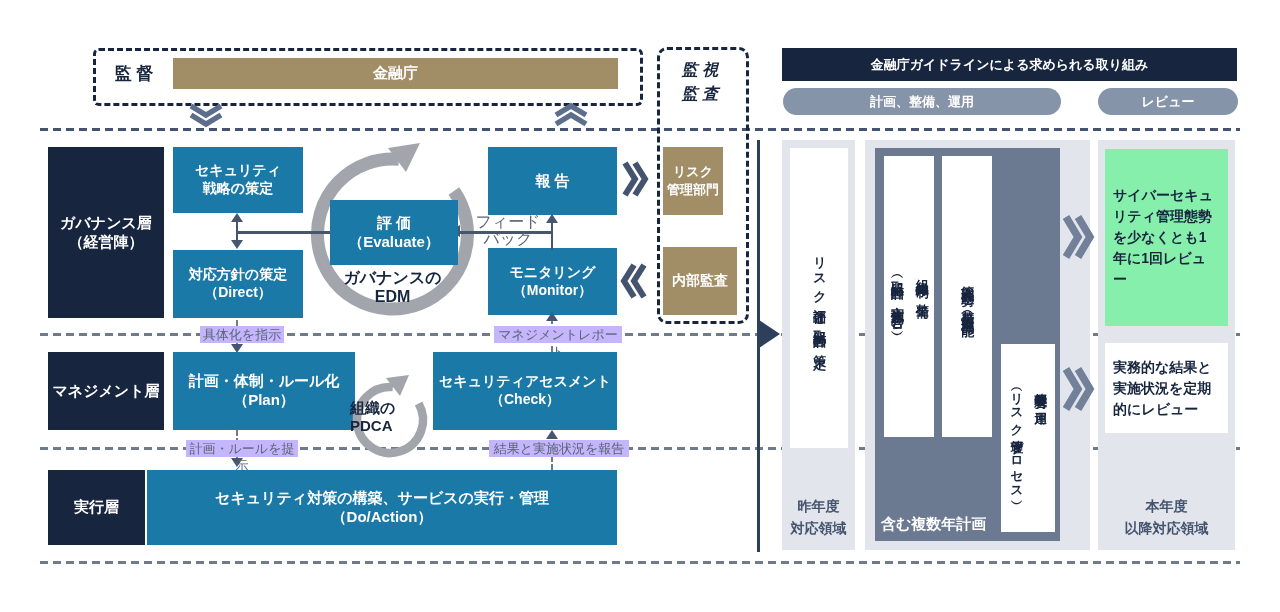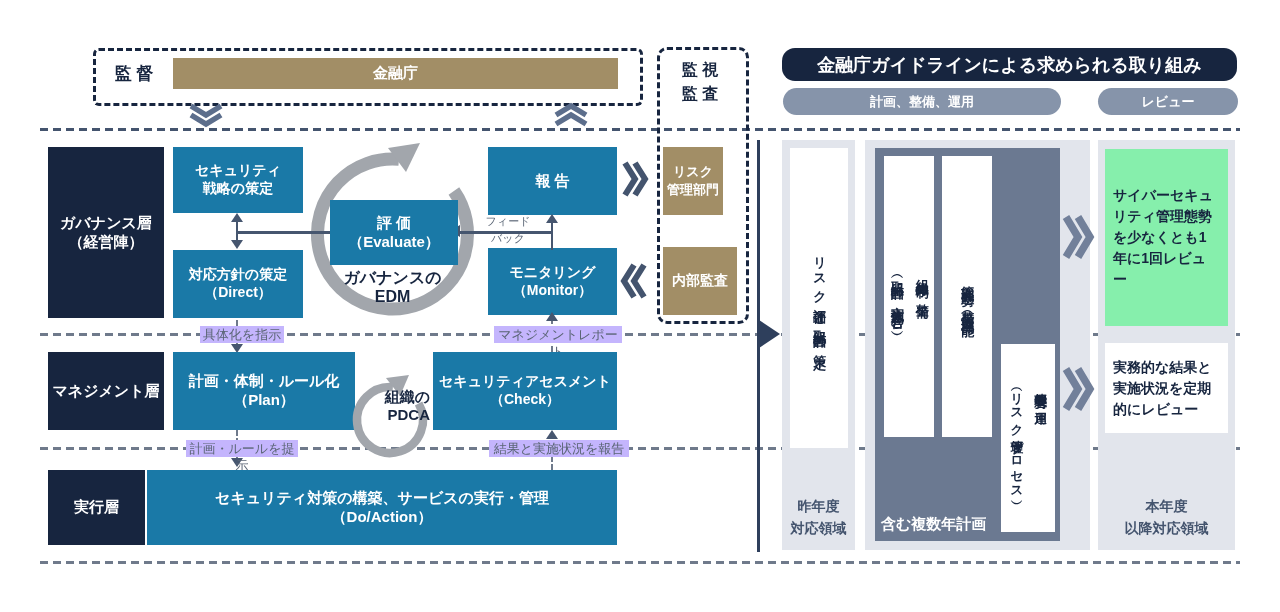--- a/index.html
+++ b/index.html
@@ -60,21 +60,21 @@
       </svg>
   </span>
   <span class="abs chev-steel" style="left:553px;top:104px;z-index:2;">
     <svg width="36" height="22" viewBox="0 0 36 22" style="transform:scaleY(-1);">
         <path d="M3 2 L18 11 L33 2" fill="none" stroke="currentColor" stroke-width="5.5"></path>
         <path d="M3 11 L18 20 L33 11" fill="none" stroke="currentColor" stroke-width="5.5"></path>
       </svg>
   </span>
 
   <div class="abs dashed-frame" style="left:657px;top:47px;width:86px;height:271px;border-radius:10px;"></div>
-  <div class="abs navy-text" style="left:657px;top:58px;width:86px;font-size:16px;line-height:1.5;text-align:center;z-index:3;">監 視
+  <div class="abs navy-text" style="left:657px;top:58px;width:86px;font-size:16px;line-height:1.5;text-align:center;z-index:3;font-style:italic;">監 視
 監 査</div>
   <div class="abs box tan-box" style="left:663px;top:147px;width:60px;height:68px;font-size:13px;z-index:3;">リスク
 管理部門</div>
   <div class="abs box tan-box" style="left:663px;top:247px;width:74px;height:68px;font-size:14px;z-index:3;">内部監査</div>
 
   <span class="abs chev-dark" style="left:623px;top:160px;z-index:2;">
     <svg width="23" height="38" viewBox="0 0 23 38">
         <path d="M2 3 L12 19 L2 35" fill="none" stroke="currentColor" stroke-width="6"></path>
         <path d="M12 3 L22 19 L12 35" fill="none" stroke="currentColor" stroke-width="6"></path>
       </svg>
@@ -109,21 +109,21 @@
 
   <div class="abs vline" style="left:236px;top:219px;height:26px;"></div>
   <div class="abs ah-up" style="left:231px;top:213px;"></div>
   <div class="abs ah-down" style="left:231px;top:240px;"></div>
   <div class="abs hline" style="left:238px;top:231px;width:92px;"></div>
 
   <div class="abs hline" style="left:459px;top:231px;width:94px;"></div>
   <div class="abs ah-left" style="left:450px;top:225px;"></div>
   <div class="abs vline" style="left:551px;top:221px;height:29px;"></div>
   <div class="abs ah-up" style="left:546px;top:214px;"></div>
-  <div class="abs" style="left:468px;top:213px;width:80px;font-size:11px;line-height:17px;color:#5A6575;text-align:center;white-space:pre-line;z-index:2;">フィード
+  <div class="abs" style="left:468px;top:213px;width:80px;font-size:16px;line-height:17px;color:#5A6575;text-align:center;white-space:pre-line;z-index:2;">フィード
 バック</div>
 
   <div class="abs vline-dash" style="left:551px;top:318px;height:34px;"></div>
   <div class="abs ah-up" style="left:546px;top:312px;"></div>
   <div class="abs flow-label" style="left:494px;top:326px;width:128px;">マネジメントレポート</div>
 
   <div class="abs vline-dash" style="left:236px;top:320px;height:28px;"></div>
   <div class="abs ah-down" style="left:231px;top:344px;"></div>
   <div class="abs flow-label" style="left:200px;top:326px;width:84px;">具体化を指示</div>
 
@@ -132,39 +132,39 @@
 （Plan）</div>
   <div class="abs box blue-box" style="left:433px;top:352px;width:184px;height:78px;font-size:14px;z-index:2;">セキュリティアセスメント
 （Check）</div>
 
   <span class="abs" style="left:346px;top:377px;z-index:3;">
     <svg width="88" height="88" viewBox="0 0 88 88">
       <path d="M 72.6 26.5 A 33 33 0 1 1 46.9 10.1" fill="none" stroke="#A2A6AC" stroke-width="8.5"></path>
       <polygon points="63,-2 54,19 40,1" fill="#A2A6AC"></polygon>
     </svg>
   </span>
-  <div class="abs navy-text" style="left:350px;top:388px;width:80px;font-size:15px;line-height:18px;text-align:right;z-index:4;">組織の
+  <div class="abs navy-text" style="left:350px;top:399px;width:80px;font-size:15px;line-height:18px;text-align:left;z-index:4;">組織の
 PDCA</div>
 
   <div class="abs vline-dash" style="left:236px;top:430px;height:30px;"></div>
   <div class="abs ah-down" style="left:231px;top:458px;"></div>
   <div class="abs flow-label" style="left:186px;top:440px;width:112px;">計画・ルールを提示</div>
 
   <div class="abs vline-dash" style="left:551px;top:440px;height:30px;"></div>
   <div class="abs ah-up" style="left:546px;top:430px;"></div>
   <div class="abs flow-label" style="left:489px;top:440px;width:140px;">結果と実施状況を報告</div>
 
   <div class="abs box navy-box" style="left:48px;top:470px;width:97px;height:75px;font-size:15px;z-index:2;">実行層</div>
   <div class="abs box blue-box" style="left:147px;top:470px;width:470px;height:75px;font-size:15px;z-index:2;">セキュリティ対策の構築、サービスの実行・管理
 （Do/Action）</div>
 
   <div class="abs" style="left:757px;top:140px;width:3px;height:412px;background:#2E3F5C;z-index:1;"></div>
   <div class="abs" style="left:759px;top:320px;width:0;height:0;border-top:14px solid transparent;border-bottom:14px solid transparent;border-left:21px solid #2E3F5C;z-index:2;"></div>
 
-  <div class="abs box navy-box" style="left:782px;top:48px;width:455px;height:33px;font-size:18px;z-index:2;border-radius:13px;">金融庁ガイドラインによる求められる取り組み</div>
+  <div class="abs box navy-box" style="left:782px;top:48px;width:455px;height:33px;font-size:13px;z-index:2;">金融庁ガイドラインによる求められる取り組み</div>
   <div class="abs pill" style="left:783px;top:88px;width:278px;height:27px;">計画、整備、運用</div>
   <div class="abs pill" style="left:1098px;top:88px;width:140px;height:27px;">レビュー</div>
 
   <div class="abs gray-col" style="left:782px;top:140px;width:73px;height:410px;"></div>
   <div class="abs vbox" style="left:790px;top:148px;width:58px;height:300px;">リスク評価と取組計画の策定</div>
   <div class="abs footer-label" style="left:782px;top:496px;width:73px;">昨年度
 対応領域</div>
 
   <div class="abs gray-col" style="left:865px;top:140px;width:225px;height:410px;"></div>
   <div class="abs" style="left:875px;top:148px;width:185px;height:393px;background:#6B7991;z-index:2;"></div>

